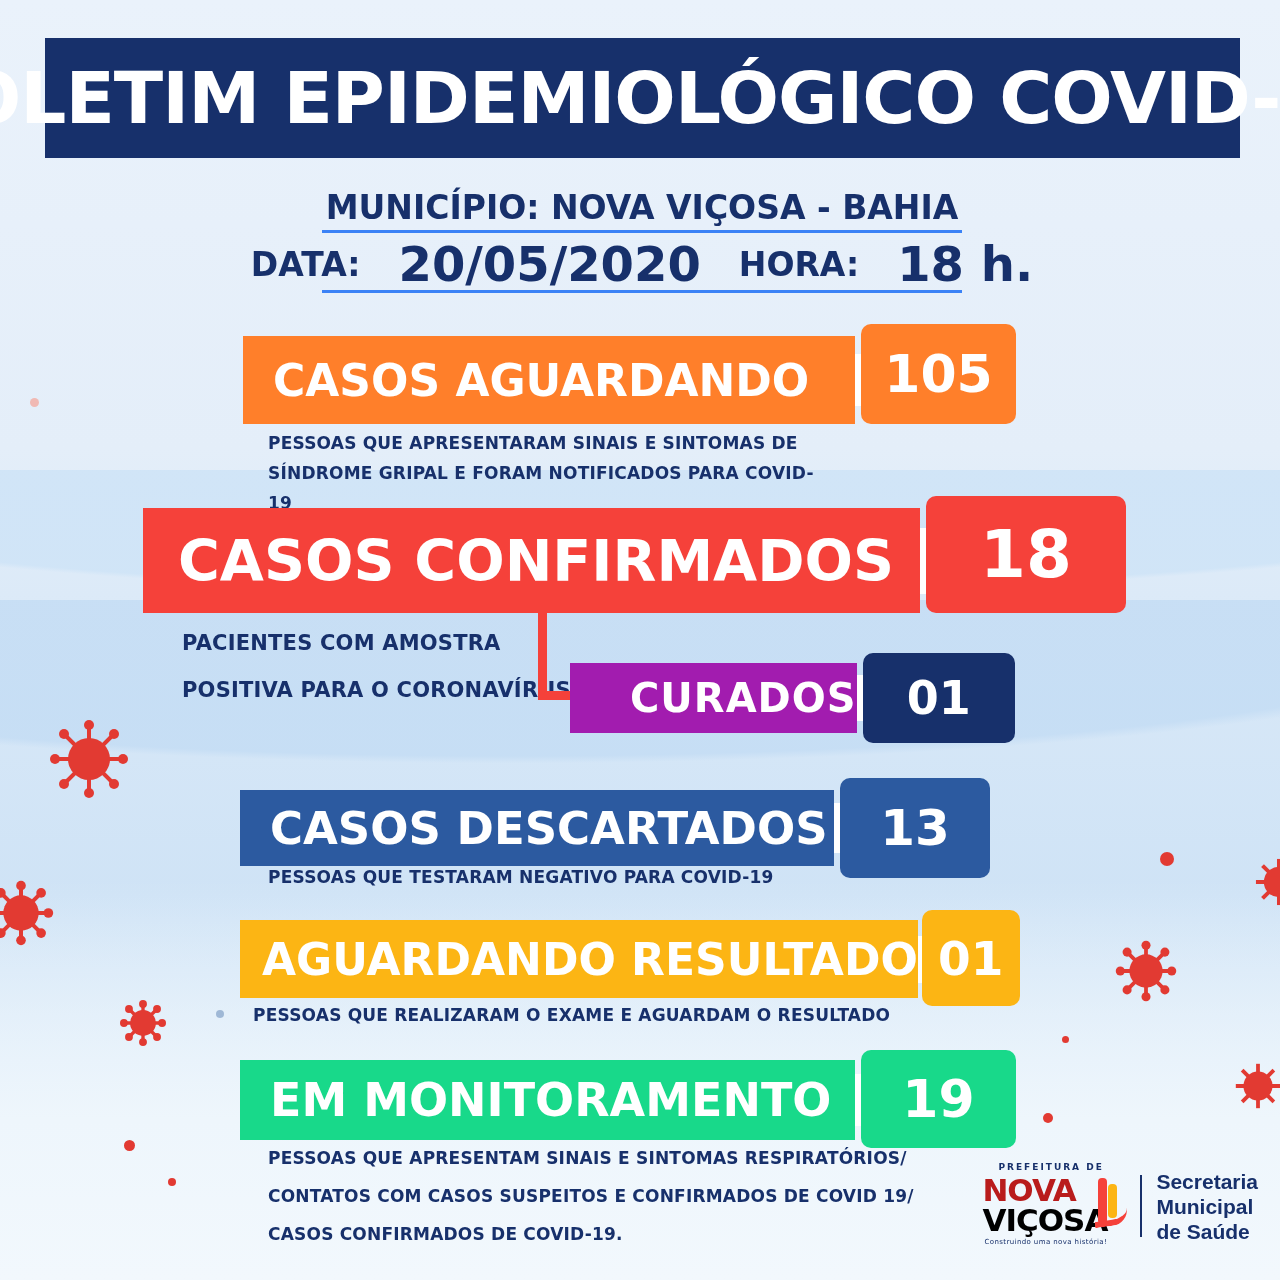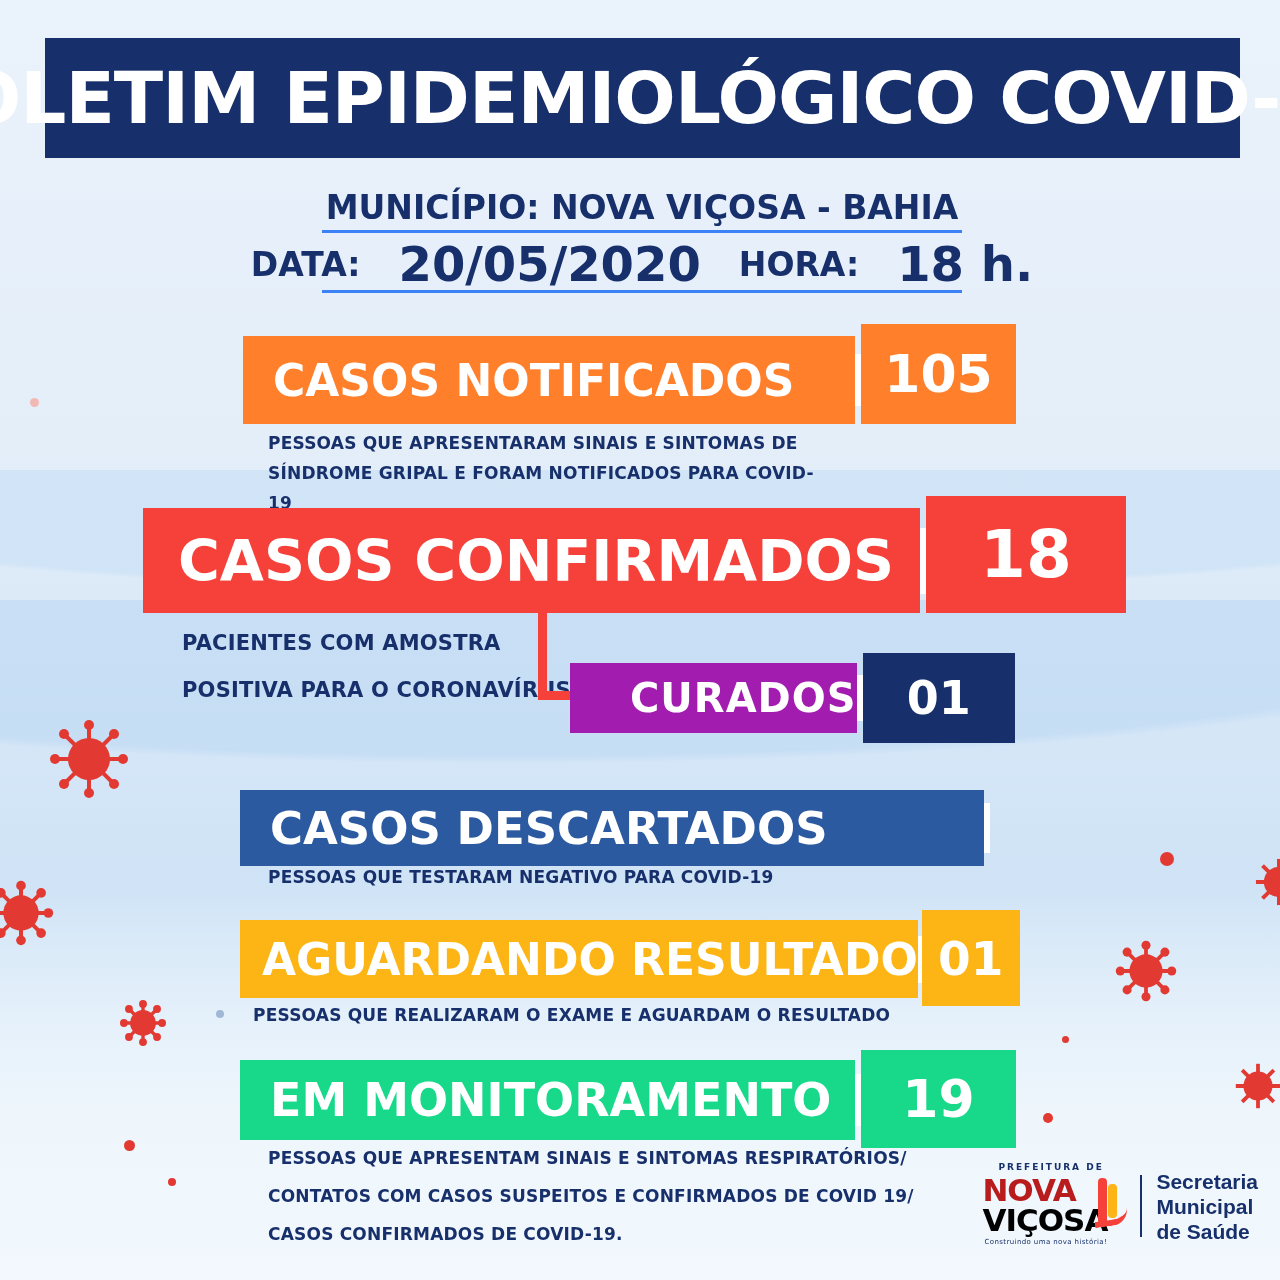--- a/index.html
+++ b/index.html
@@ -87,20 +87,21 @@
     white-space: nowrap;
   }
   .bar .sep {
     width: 6px; background: #ffffff; align-self: center;
   }
   .bar .value {
     display: flex; align-items: center; justify-content: center;
     color: #ffffff;
     font-family: "DejaVu Sans", sans-serif;
     font-weight: bold;
+    border-radius: 10px;
   }
   .desc {
     position: absolute;
     color: #17306b;
     font-family: "DejaVu Sans", sans-serif;
     font-weight: bold;
     font-size: 17px;
     line-height: 30px;
     letter-spacing: .2px;
   }
@@ -367,21 +368,21 @@
 <div class="muni-line">MUNICÍPIO: NOVA VIÇOSA - BAHIA</div>
 
 <div class="data-line">
   <span>DATA:</span>
   <span class="val">20/05/2020</span>
   <span>HORA:</span>
   <span class="val">18 h.</span>
 </div>
 
 <div class="bar" id="bar-notificados">
-  <div class="label">CASOS NOTIFICADOS</div>
+  <div class="label">CASOS AGUARDANDO</div>
   <div class="sep"></div>
   <div class="value">105</div>
 </div>
 <div class="desc" style="left:268px; top:428px; width:560px;">PESSOAS QUE APRESENTARAM SINAIS E SINTOMAS DE SÍNDROME GRIPAL E FORAM NOTIFICADOS PARA COVID-19</div>
 
 <div class="bar" id="bar-confirmados">
   <div class="label">CASOS CONFIRMADOS</div>
   <div class="sep"></div>
   <div class="value">18</div>
 </div>
@@ -392,20 +393,21 @@
 
 <div class="bar" id="bar-curados">
   <div class="label">CURADOS</div>
   <div class="sep"></div>
   <div class="value">01</div>
 </div>
 
 <div class="bar" id="bar-descartados">
   <div class="label">CASOS DESCARTADOS</div>
   <div class="sep"></div>
+  <div class="value">13</div>
 </div>
 <div class="desc" style="left:268px; top:862px;">PESSOAS QUE TESTARAM NEGATIVO PARA COVID-19</div>
 
 <div class="bar" id="bar-aguardando">
   <div class="label">AGUARDANDO RESULTADO</div>
   <div class="sep"></div>
   <div class="value">01</div>
 </div>
 <div class="desc" style="left:253px; top:1000px;">PESSOAS QUE REALIZARAM O EXAME E AGUARDAM O RESULTADO</div>
 

